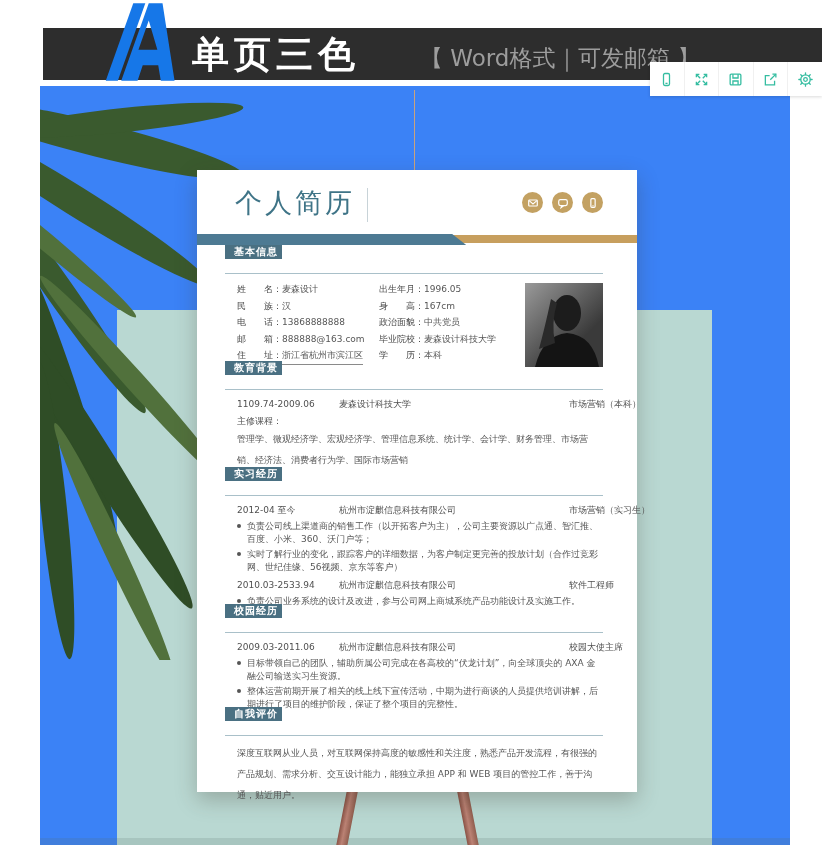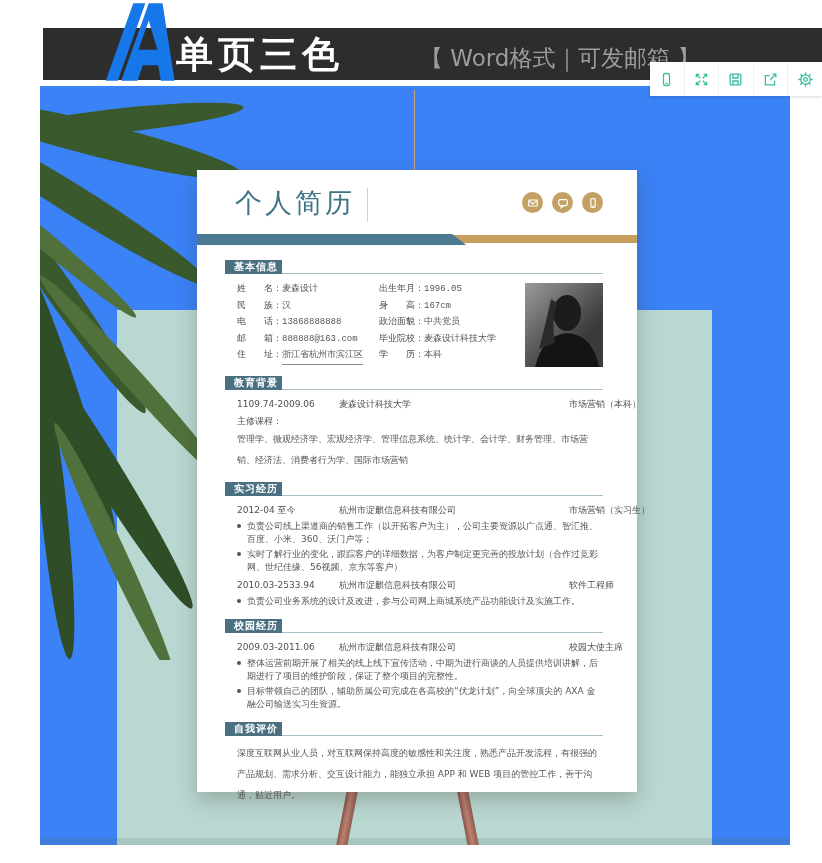--- a/index.html
+++ b/index.html
@@ -2,21 +2,21 @@
 <html><head>
 <meta charset="utf-8">
 <style>
   * { margin:0; padding:0; box-sizing:border-box; }
   body { font-family:"DejaVu Sans", sans-serif; background:#fff; }
   #stage { position:relative; width:822px; height:863px; background:#fff; overflow:hidden; }
 
   
   .banner-bar { position:absolute; left:43px; right:0; top:28px; height:52px; background:#2d2d2d; display:flex; align-items:center; }
   .logo { position:absolute; left:92px; top:3px; width:86px; height:78px; z-index:5; }
-  .banner-title { position:absolute; left:176px; top:30px; height:50px; line-height:50px; color:#ffffff; font-size:37px; font-weight:bold; letter-spacing:5px; z-index:4; }
+  .banner-title { position:absolute; left:192px; top:30px; height:50px; line-height:50px; color:#ffffff; font-size:37px; font-weight:bold; letter-spacing:5px; z-index:4; }
   .banner-sub { position:absolute; left:420px; top:36px; height:44px; line-height:44px; color:#9d9d9d; font-size:23px; z-index:4; white-space:nowrap; }
 
   .toolbar { position:absolute; right:0; top:62px; width:172px; height:34px; background:#ffffff; box-shadow:0 1px 3px rgba(0,0,0,.15); display:flex; align-items:center; z-index:10; }
   .tool { flex:1; height:100%; display:flex; align-items:center; justify-content:center; cursor:pointer; border-left:1px solid #f0f0f0; }
   .tool:first-child { border-left:none; }
   .tool svg { stroke:#35bda1; fill:none; stroke-width:1.2; }
 
   
   .scene { position:absolute; left:40px; top:86px; width:750px; height:759px; background:#3b82f6; overflow:hidden; }
   .mint { position:absolute; left:77px; top:224px; width:595px; height:535px; background:#b9d8d2; }
@@ -37,29 +37,29 @@
   .c-circle { width:21px; height:21px; border-radius:50%; background:#c3a162; display:flex; align-items:center; justify-content:center; }
   .c-circle svg { stroke:#ffffff; fill:none; stroke-width:1.4; }
 
   .band { position:relative; height:12px; margin-top:12px; }
   .band-gold { position:absolute; left:58%; right:0; top:1px; height:8px; background:#c79f5e; }
   .band-blue { position:absolute; left:0; top:0; width:calc(58% + 14px); height:11px; background:#4d7a93; clip-path:polygon(0 0, calc(100% - 14px) 0, 100% 100%, 0 100%); }
 
   .sections { padding:12px 34px 0 28px; }
   .sec { margin-bottom:9px; }
   .sec-head { position:relative; height:16px; border-bottom:1px solid #a9c0c9; margin-bottom:7px; }
-  .tab { position:absolute; left:0; bottom:-1px; display:inline-flex; align-items:flex-end; height:35px; }
+  .tab { position:absolute; left:0; bottom:-1px; display:inline-flex; align-items:flex-start; height:29px; }
   .tab-label { background:#4a7082; color:#ffffff; font-size:10px; font-weight:bold; letter-spacing:1px; padding:0 4px 0 9px; display:flex; align-items:center; }
   .tab-stripes { width:22px; background:repeating-linear-gradient(115deg,#4a7082 0 2px,#89a2ac 2px 4px); clip-path:polygon(0 0,100% 0,40% 100%,0 100%); }
 
   .sec-body { margin-left:12px; font-size:9px; color:#565656; }
 
   .info-wrap { position:relative; padding-right:90px; }
   .info-grid { display:grid; grid-template-columns:1fr 1fr; column-gap:8px; }
-  .info-row { display:flex; line-height:16.5px; white-space:nowrap;font-family:Liberation Mono, monospace; }
+  .info-row { display:flex; line-height:16.5px; white-space:nowrap; }
   .info-label { color:#4a4a4a; }
   .info-value { color:#565656; }
   .u-line { border-bottom:1px solid #8a8a8a; }
   .photo { position:absolute; right:0; top:2px; width:78px; height:84px; background:linear-gradient(135deg,#9a9a9a,#3a3a3a 70%); overflow:hidden; }
   .photo svg { width:100%; height:100%; }
 
   .job-row { display:grid; grid-template-columns:102px 230px 1fr; line-height:15px; margin-bottom:2px; color:#4f4f4f; white-space:nowrap; }
   .bullet { display:flex; gap:6px; line-height:13px; margin-bottom:2px; }
   .bullet .dot { flex:none; width:4px; height:4px; border-radius:50%; background:#555; margin-top:4px; }
   .plain-line { line-height:14px; }
@@ -316,25 +316,25 @@
               </span>
             </div>
           <div class="sec-body">
             <div class="job-row">
               <span>2009.03-2011.06</span>
               <span>杭州市淀麒信息科技有限公司</span>
               <span>校园大使主席</span>
             </div>
             <div class="bullet">
                 <span class="dot"></span>
+                <span>目标带领自己的团队，辅助所属公司完成在各高校的“伏龙计划”，向全球顶尖的 AXA 金融公司输送实习生资源。</span>
+              </div>
+            <div class="bullet">
+                <span class="dot"></span>
                 <span>整体运营前期开展了相关的线上线下宣传活动，中期为进行商谈的人员提供培训讲解，后期进行了项目的维护阶段，保证了整个项目的完整性。</span>
-              </div>
-            <div class="bullet">
-                <span class="dot"></span>
-                <span>目标带领自己的团队，辅助所属公司完成在各高校的“伏龙计划”，向全球顶尖的 AXA 金融公司输送实习生资源。</span>
               </div>
           </div>
         </div>
 
 
         <div class="sec">
           <div class="sec-head">
               <span class="tab">
                 <span class="tab-label">自我评价</span>
                 <span class="tab-stripes"></span>

